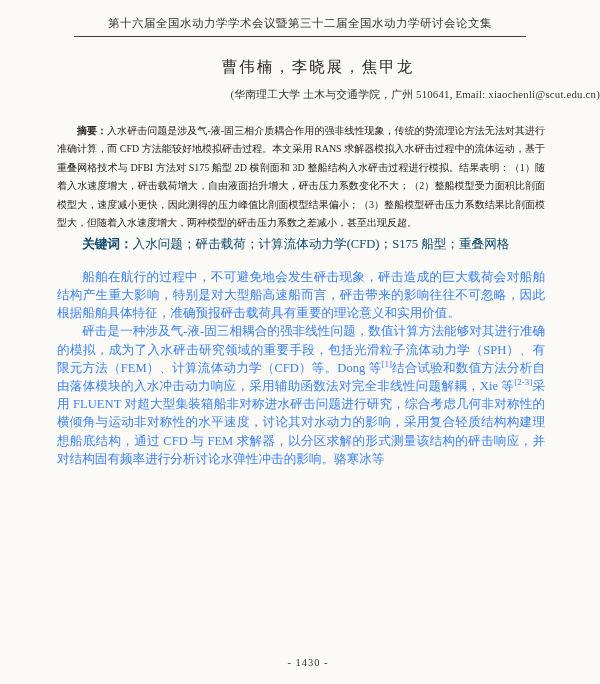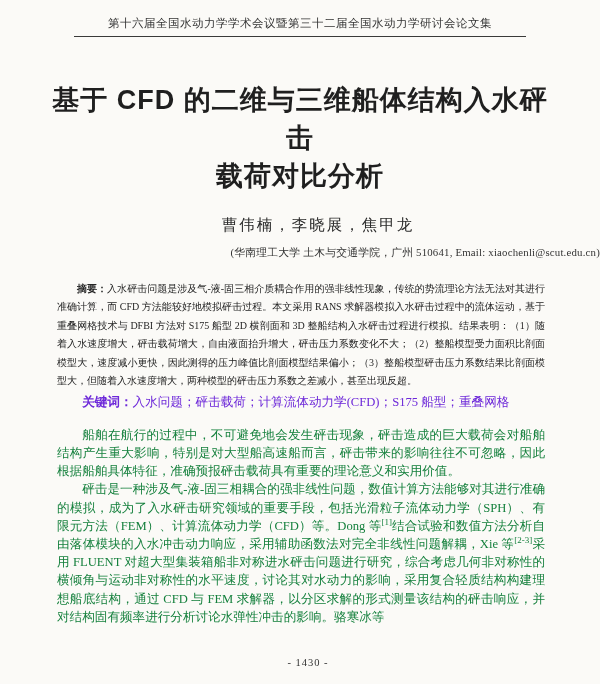--- a/index.html
+++ b/index.html
@@ -67,35 +67,35 @@
   }
   .abstract .label, .keywords .label {
     font-family: "Liberation Sans", "DejaVu Sans", sans-serif;
     font-weight: 700;
   }
   .keywords {
     margin: 3px 55px 0 57px;
     font-size: 12.6px;
     line-height: 18.4px;
     text-indent: 2em;
-    color: #6d28d9;
+    color: #0c4a6e;
   }
   .section-heading {
     margin: 24px 55px 0 57px;
     font-size: 16px;
     letter-spacing: 2px;
     color: #222;
   }
   .body-para {
     margin: 14px 55px 0 57px;
     font-size: 12.6px;
     line-height: 18.2px;
     text-align: justify;
     text-indent: 2em;
-    color: #15803d;
+    color: #3b82f6;
   }
   .body-para + .body-para {
     margin-top: 0;
   }
   .body-para sup {
     font-size: 9px;
     line-height: 0;
   }
   .page-number {
     position: absolute;
@@ -110,24 +110,20 @@
 </style>
 </head>
 <body>
 
 <div class="sheet">
 
   <div class="running-head">第十六届全国水动力学学术会议暨第三十二届全国水动力学研讨会论文集</div>
 
   <hr class="head-rule">
 
-  <div class="title">
-    <div>基于 CFD 的二维与三维船体结构入水砰击</div>
-    <div>载荷对比分析</div>
-  </div>
 
   <div class="authors">曹伟楠，李晓展，焦甲龙</div>
 
   <div class="affiliation">(华南理工大学 土木与交通学院，广州 510641, Email: xiaochenli@scut.edu.cn)</div>
 
   <p class="abstract"><span class="label">摘要：</span><span>入水砰击问题是涉及气-液-固三相介质耦合作用的强非线性现象，传统的势流理论方法无法对其进行准确计算，而 CFD 方法能较好地模拟砰击过程。本文采用 RANS 求解器模拟入水砰击过程中的流体运动，基于重叠网格技术与 DFBI 方法对 S175 船型 2D 横剖面和 3D 整船结构入水砰击过程进行模拟。结果表明：（1）随着入水速度增大，砰击载荷增大，自由液面抬升增大，砰击压力系数变化不大；（2）整船模型受力面积比剖面模型大，速度减小更快，因此测得的压力峰值比剖面模型结果偏小；（3）整船模型砰击压力系数结果比剖面模型大，但随着入水速度增大，两种模型的砰击压力系数之差减小，甚至出现反超。</span></p>
 
   <p class="keywords"><span class="label">关键词：</span><span>入水问题；砰击载荷；计算流体动力学(CFD)；S175 船型；重叠网格</span></p>
 
 

